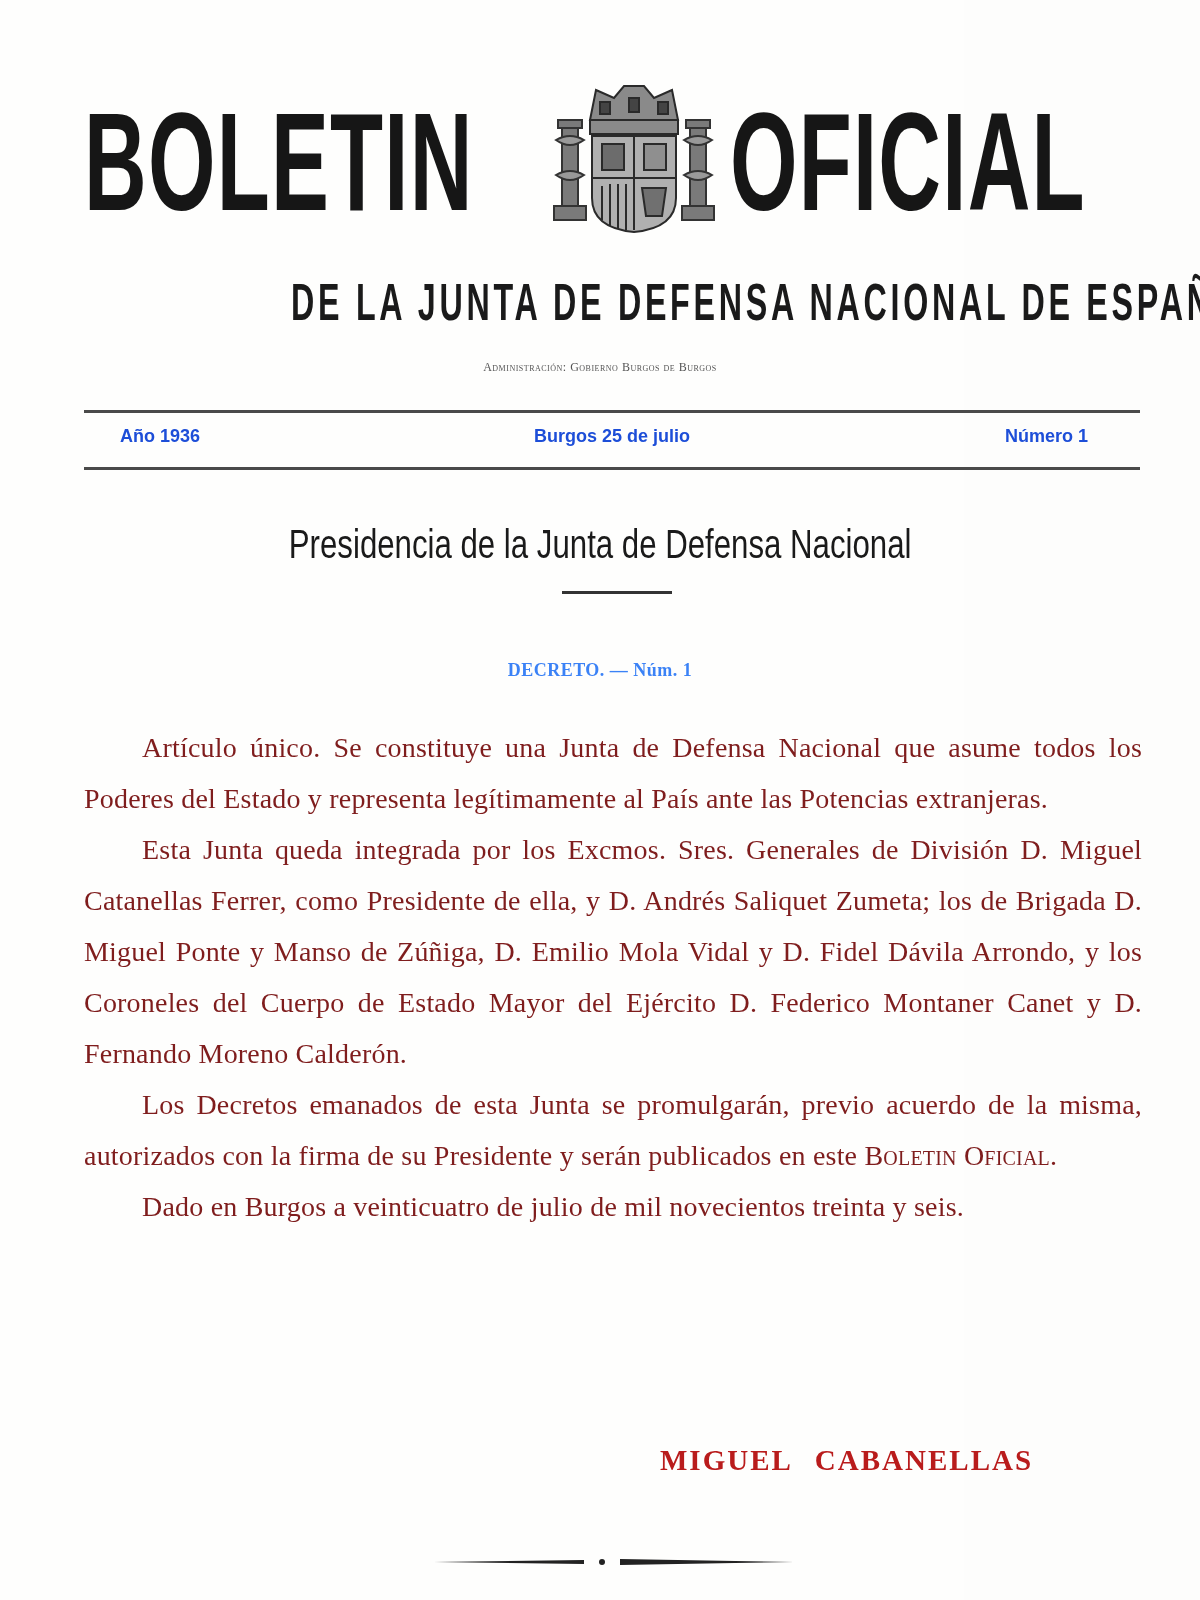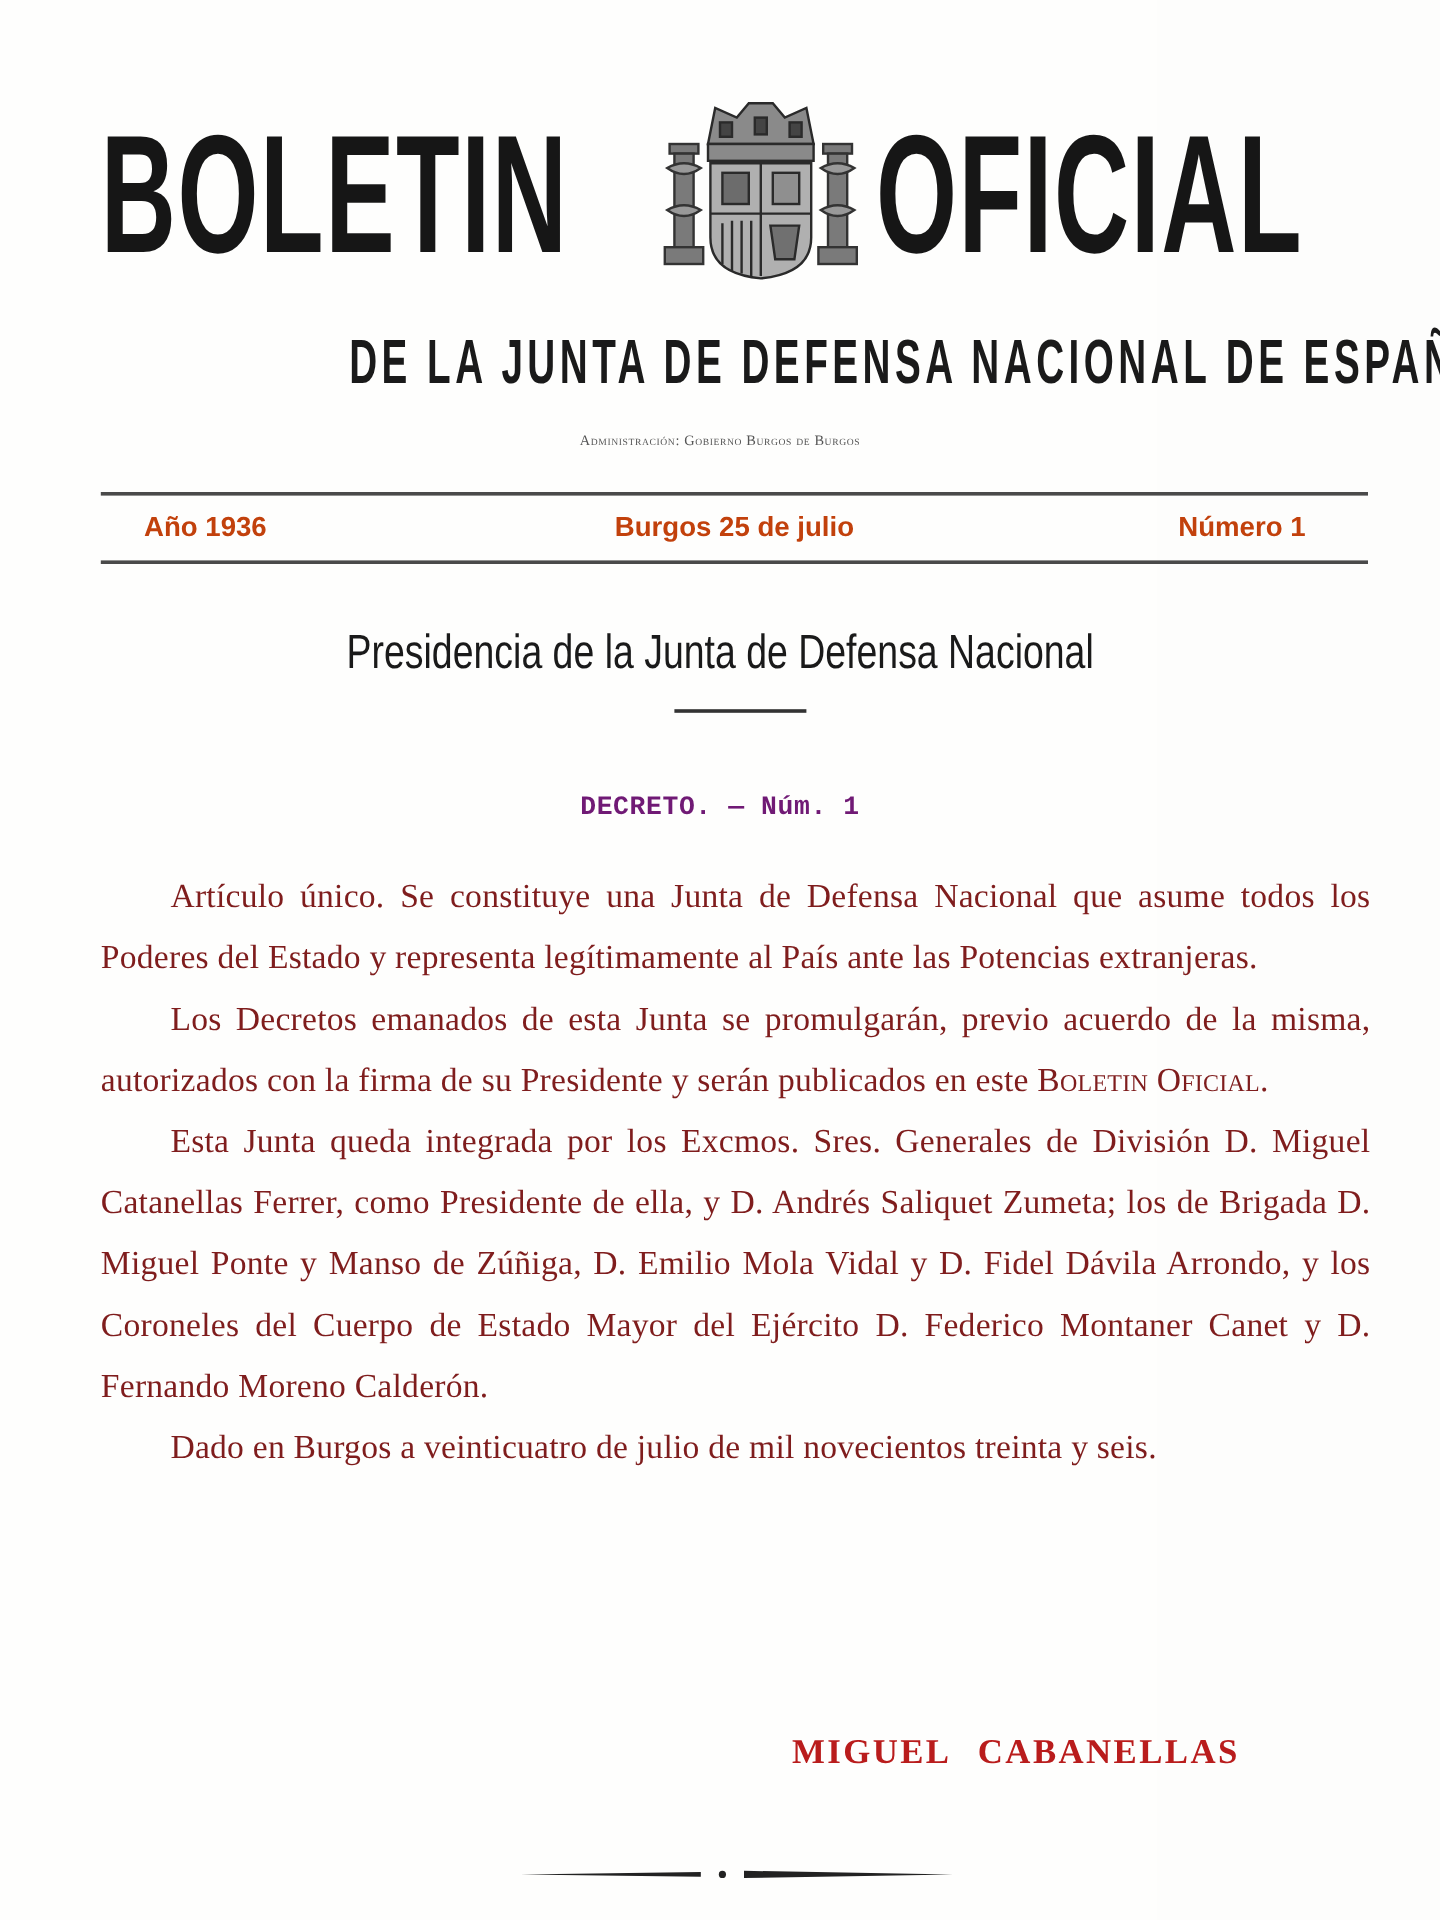--- a/index.html
+++ b/index.html
@@ -14,30 +14,30 @@
 
   .subtitle { position:absolute; left:0; top:272px; width:1200px; text-align:center; font-family:"Liberation Sans",sans-serif; font-weight:bold; font-size:52px; line-height:60px; color:#1a1a1a; }
   .subtitle span { display:inline-block; transform:scaleX(0.62); letter-spacing:6px; white-space:nowrap; }
 
   .admin { position:absolute; left:0; top:360px; width:1200px; text-align:center; font-family:"Liberation Serif",serif; font-size:12px; color:#555; letter-spacing:0.5px; font-variant:small-caps; }
 
   .rule { position:absolute; left:84px; width:1056px; height:3px; background:#4a4a4a; }
   .rule.top { top:410px; }
   .rule.bottom { top:467px; }
 
-  .dateline { position:absolute; left:84px; top:426px; width:1056px; height:30px; font-family:"Liberation Sans",sans-serif; font-weight:bold; font-size:23px; color:#c2410c; }
+  .dateline { position:absolute; left:84px; top:426px; width:1056px; height:30px; font-family:"Liberation Sans",sans-serif; font-weight:bold; font-size:18px; color:#1d4ed8; }
   .dateline .year { position:absolute; left:36px; top:0; }
   .dateline .place { position:absolute; left:0; width:1056px; text-align:center; top:0; }
   .dateline .num { position:absolute; right:52px; top:0; }
 
   .section-title { position:absolute; left:0; top:522px; width:1200px; text-align:center; font-family:"Liberation Sans",sans-serif; font-weight:normal; font-size:40px; color:#1a1a1a; }
   .section-title span { display:inline-block; transform:scaleX(0.78); white-space:nowrap; }
   .section-rule { position:absolute; left:562px; top:591px; width:110px; height:3px; background:#333; }
 
-  .decree-head { position:absolute; left:0; top:660px; width:1200px; text-align:center; font-family:Liberation Mono, monospace; font-weight:bold; font-size:22px; color:#701a75; letter-spacing:0.5px; }
+  .decree-head { position:absolute; left:0; top:660px; width:1200px; text-align:center; font-family:Liberation Serif, serif; font-weight:bold; font-size:18px; color:#3b82f6; letter-spacing:0.5px; }
 
   .body { position:absolute; left:84px; top:722px; width:1058px; font-family:"Liberation Serif",serif; font-size:28px; line-height:51px; color:#7f1d1d; text-align:justify; letter-spacing:0.2px; }
   .body p { margin:0; text-indent:58px; }
   .body .sc { font-variant:small-caps; }
 
   .signature { position:absolute; left:660px; top:1444px; font-family:"Liberation Serif",serif; font-weight:bold; font-size:29px; letter-spacing:2px; color:#b91c1c; white-space:nowrap; }
   .signature .gap { display:inline-block; width:22px; }
 
   .end-ornament { position:absolute; left:434px; top:1556px; width:360px; height:12px; }
 </style>
@@ -101,22 +101,22 @@
   </div>
   <div class="rule bottom"></div>
 
   <div class="section-title"><span>Presidencia de la Junta de Defensa Nacional</span></div>
   <div class="section-rule"></div>
 
   <div class="decree-head">DECRETO. — Núm. 1</div>
 
   <div class="body">
     <p>Artículo único.   Se constituye una Junta de Defensa Nacional que asume todos los Poderes del Estado y representa legítimamente al País ante las Potencias extranjeras.</p>
+    <p>Esta Junta queda integrada por los Excmos. Sres. Generales de División D. Miguel Catanellas Ferrer, como Presidente de ella, y D. Andrés Saliquet Zumeta; los de Brigada D. Miguel Ponte y Manso de Zúñiga, D. Emilio Mola Vidal y D. Fidel Dávila Arrondo, y los Coroneles del Cuerpo de Estado Mayor del Ejército D. Federico Montaner Canet y D. Fernando Moreno Calderón.</p>
     <p><span>Los Decretos emanados de esta Junta se promulgarán, previo acuerdo de la misma, autorizados con la firma de su Presidente y serán publicados en este</span> <span class="sc">Boletin Oficial.</span></p>
-    <p>Esta Junta queda integrada por los Excmos. Sres. Generales de División D. Miguel Catanellas Ferrer, como Presidente de ella, y D. Andrés Saliquet Zumeta; los de Brigada D. Miguel Ponte y Manso de Zúñiga, D. Emilio Mola Vidal y D. Fidel Dávila Arrondo, y los Coroneles del Cuerpo de Estado Mayor del Ejército D. Federico Montaner Canet y D. Fernando Moreno Calderón.</p>
     <p>Dado en Burgos a veinticuatro de julio de mil novecientos treinta y seis.</p>
   </div>
 
   <div class="signature">
     <span>MIGUEL</span><span class="gap"></span><span>CABANELLAS</span>
   </div>
 
   <svg class="end-ornament" viewBox="0 0 360 12">
     <path d="M0 6 L150 4 L150 8 Z" fill="#222"></path>
     <circle cx="168" cy="6" r="3" fill="#222"></circle>

